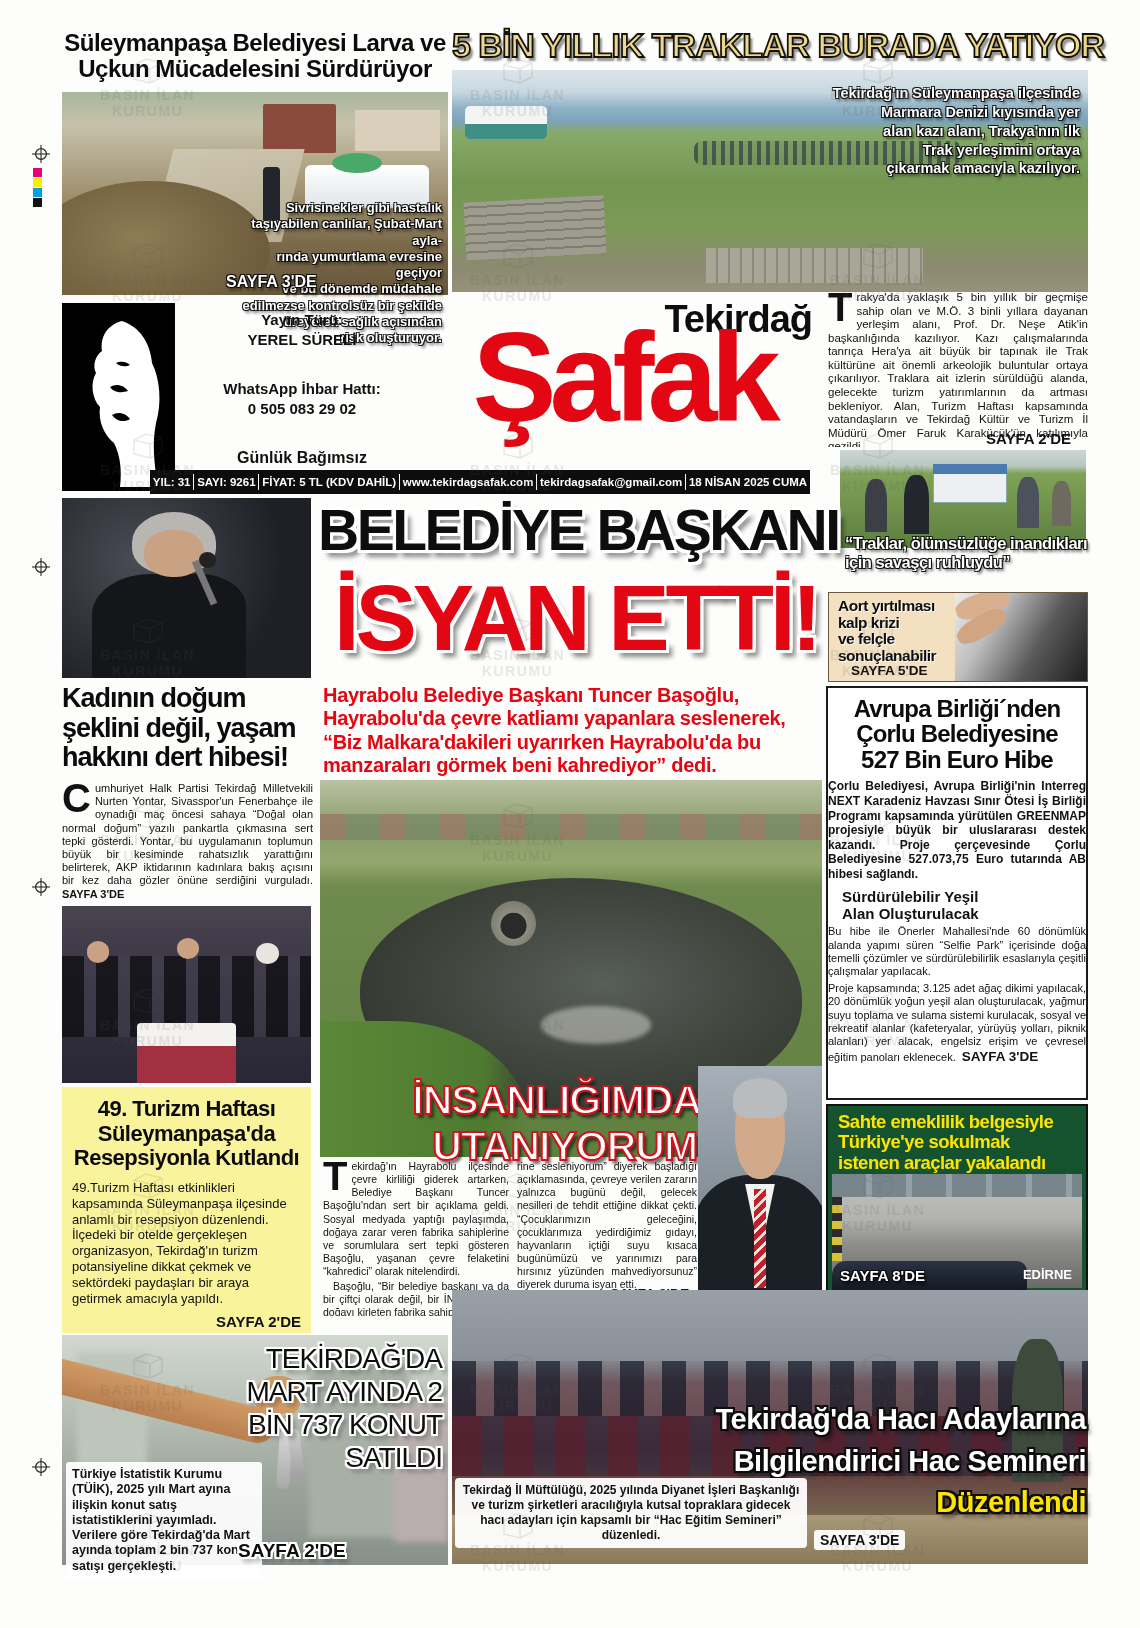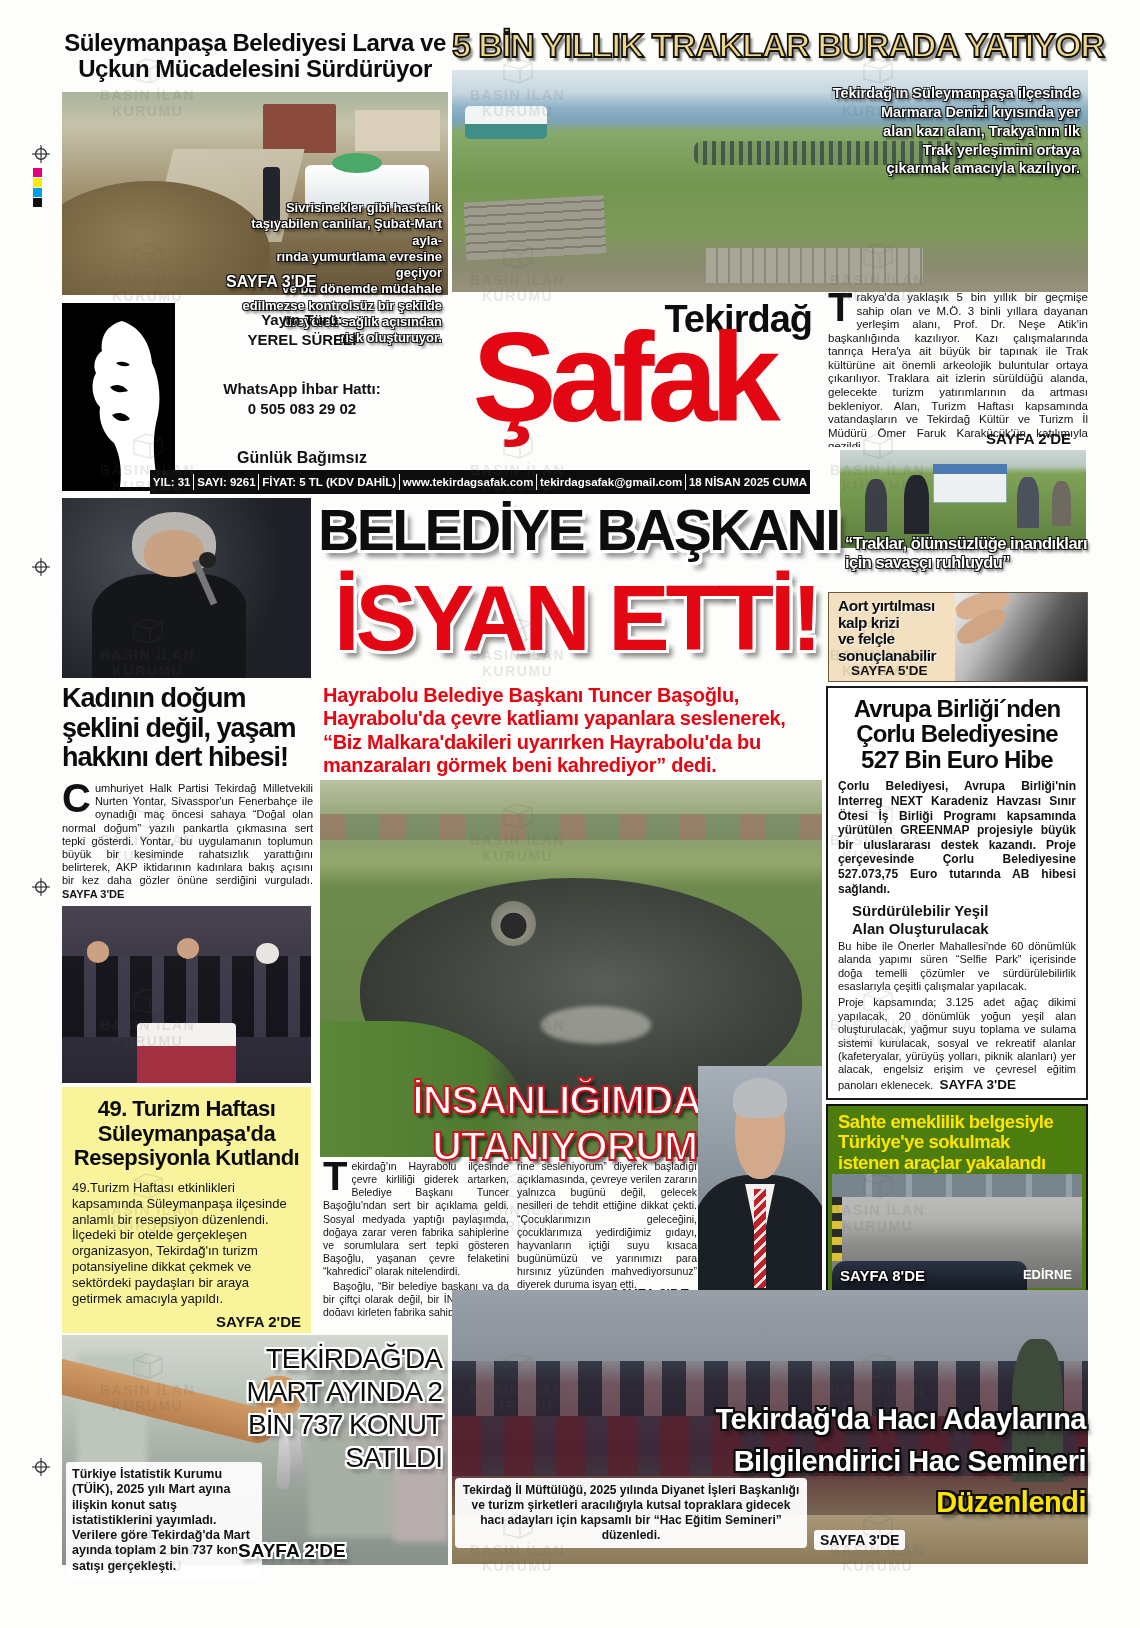--- a/index.html
+++ b/index.html
@@ -76,29 +76,29 @@
   #wom-body { left:62px; top:782px; width:251px; height:122px; font-size:11px; line-height:1.2; overflow:hidden; }
 
   
   #rec-photo { left:62px; top:906px; width:249px; height:177px; }
   #tour-box { left:62px; top:1087px; width:249px; height:246px; background:#f9f49c; padding:10px 10px 6px; }
   #tour-head { text-align:center; font-size:22px; font-weight:900; letter-spacing:-.5px; line-height:1.12; color:#0b0b0b; }
   #tour-body { margin-top:9px; font-size:13px; line-height:1.22; font-weight:500; }
   #tour-ref { text-align:right; font-size:15px; font-weight:900; margin-top:6px; }
 
   
-  #eu-box { left:826px; top:686px; width:262px; height:414px; background:#fff; border:2px solid #1a1a1a; padding:8px 10px; }
+  #eu-box { left:826px; top:686px; width:262px; height:414px; background:#fff; border:2px solid #1a1a1a; padding:8px 0; }
   #eu-head { text-align:center; font-size:24px; font-weight:900; letter-spacing:-.8px; line-height:1.06; color:#0b0b0b; }
   #eu-b1 { margin-top:7px; font-size:12px; font-weight:600; line-height:1.22; }
   #eu-sub { margin-top:6px; margin-left:14px; font-size:15px; font-weight:900; line-height:1.15; }
   .eu-b2 { margin-top:3px; font-size:11px; line-height:1.22; }
   #eu-ref { font-size:13.5px; font-weight:900; margin-left:6px; }
 
   
-  #fp-box { left:826px; top:1104px; width:262px; height:188px; background:#4d7c0f; border:2px solid #111; }
+  #fp-box { left:826px; top:1104px; width:262px; height:188px; background:#14532d; border:2px solid #111; }
   #fp-head { position:absolute; left:10px; top:6px; font-size:18.5px; font-weight:900; letter-spacing:-.5px; line-height:1.1; color:#ffe400; }
   #fp-photo { position:absolute; left:4px; top:68px; width:250px; height:114px; }
   #fp-ref { position:absolute; left:12px; bottom:6px; font-size:15px; font-weight:900; }
   #fp-city { position:absolute; right:14px; bottom:8px; font-size:13px; font-weight:bold; color:#fff; }
 
   
   #hou-photo { left:62px; top:1335px; width:386px; height:230px; }
   #hou-head { left:180px; top:1342px; width:262px; text-align:right; font-size:28px; font-weight:400; letter-spacing:-1px; line-height:1.18; color:#0d0d0d; }
   #hou-body { left:66px; top:1462px; width:196px; background:rgba(255,255,255,.93); padding:5px 6px; font-size:12.5px; font-weight:600; line-height:1.22; border-radius:3px; }
   #hou-ref { left:238px; top:1540px; font-size:19px; font-weight:900; color:#0d0d0d; }

